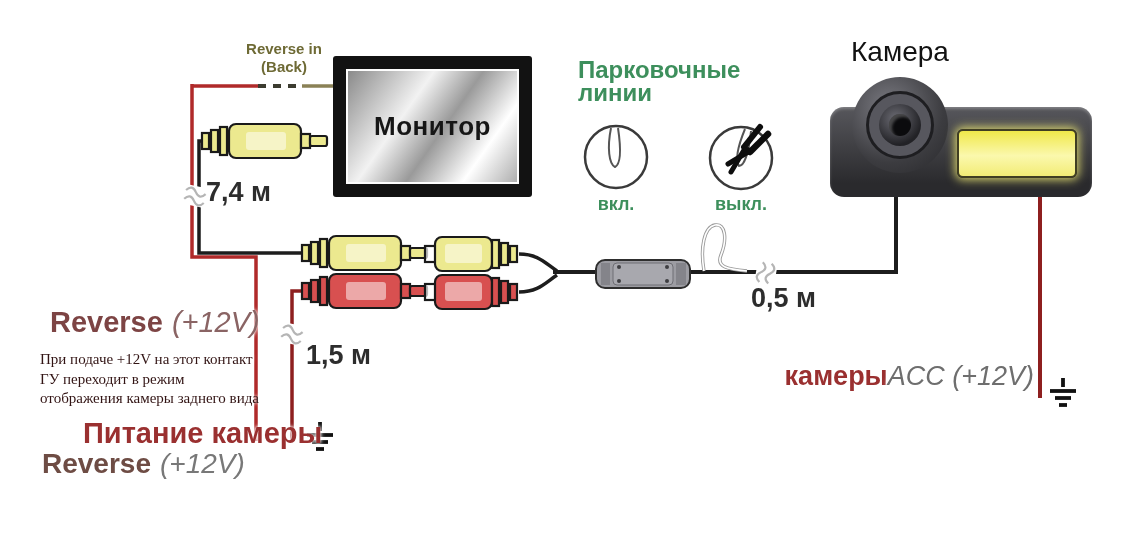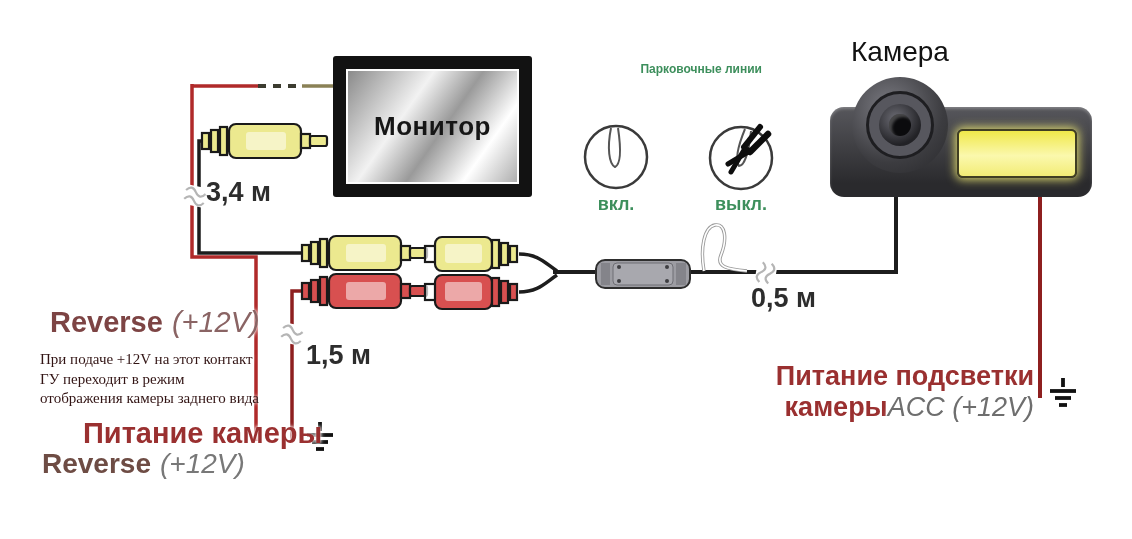--- a/index.html
+++ b/index.html
@@ -42,21 +42,21 @@
   .ring3{width:22px;height:22px;border-radius:50%;background:#0b0b0d;
            box-shadow:inset 3px 3px 3px rgba(255,255,255,.25);}
   .screw{position:absolute;width:7px;height:7px;border-radius:50%;background:#1c1c1e;z-index:3;}
   .plate-light{position:absolute;left:957px;top:129px;width:116px;height:45px;border-radius:6px;z-index:3;
            background:linear-gradient(180deg,#f0e84a,#fbf8ad 55%,#f2ec76);
            border:2px solid #403e22;box-shadow:0 0 10px 2px rgba(250,245,120,.8);}
 
   .reverse-in{left:236px;top:40px;width:96px;text-align:center;font-weight:bold;font-size:15px;
            line-height:18px;color:var(--olive-text);}
   .camera-title{left:835px;top:36px;width:130px;text-align:center;font-weight:normal;font-size:28px;color:#121212;}
-  .parking-title{left:578px;top:58px;width:184px;text-align:right;font-weight:bold;font-size:12px;
+  .parking-title{left:578px;top:58px;width:184px;text-align:left;font-weight:bold;font-size:24px;
            line-height:23px;color:var(--green);white-space:normal;}
   .vkl{left:591px;top:194px;width:50px;text-align:center;font-weight:bold;font-size:18px;color:var(--green);}
   .vykl{left:707px;top:194px;width:68px;text-align:center;font-weight:bold;font-size:18px;color:var(--green);}
   .len{font-weight:800;font-size:27px;color:#2d2d2d;}
   .len-5{left:206px;top:177px;} .len-15{left:306px;top:340px;} .len-05{left:731px;top:283px;margin-left:20px;}
 
   .reverse12v{left:50px;top:306px;font-size:29px;}
   .reverse12v .b{font-weight:bold;color:var(--label-muted-red);}
   .reverse12v .i{font-style:italic;color:#8a6464;margin-left:9px;}
   .note{left:40px;top:341px;font-family:"Liberation Serif",serif;font-size:15px;line-height:19.5px;
@@ -173,45 +173,48 @@
   <div class="screw" style="left:935px;top:117px;"></div>
   <div class="camera-dome">
     <div class="ring1">
       <div class="ring2">
         <div class="ring3"></div>
       </div>
     </div>
   </div>
   <div class="plate-light"></div>
 
+  <div class="lbl reverse-in">
+    <div>Reverse in</div>
+    <div>(Back)</div>
+  </div>
 
   <div class="lbl camera-title">Камера</div>
 
   <div class="lbl parking-title">Парковочные линии</div>
   <div class="lbl vkl">вкл.</div>
   <div class="lbl vykl">выкл.</div>
 
-  <div class="lbl len len-5">3,4 м</div>
+  <div class="lbl len len-5">7,4 м</div>
   <div class="lbl len len-15">1,5 м</div>
   <div class="lbl len len-05">0,5 м</div>
 
   <div class="lbl reverse12v">
     <span class="b">Reverse</span><span class="i">(+12V)</span>
   </div>
   <div class="lbl note">
     <div>При подаче +12V на этот контакт</div>
     <div>ГУ переходит в режим</div>
     <div>отображения камеры заднего вида</div>
   </div>
 
   <div class="lbl pcam1">Питание камеры</div>
   <div class="lbl pcam2">
     <span class="b">Reverse</span><span class="i">(+12V)</span>
   </div>
 
   <div class="lbl pplate">
-    <div><span class="t">Питание подсветки</span></div>
     <div>
       <span class="t">камеры</span><span class="i">ACC (+12V)</span>
     </div>
   </div>
 
 </div>
 
 </body></html>

